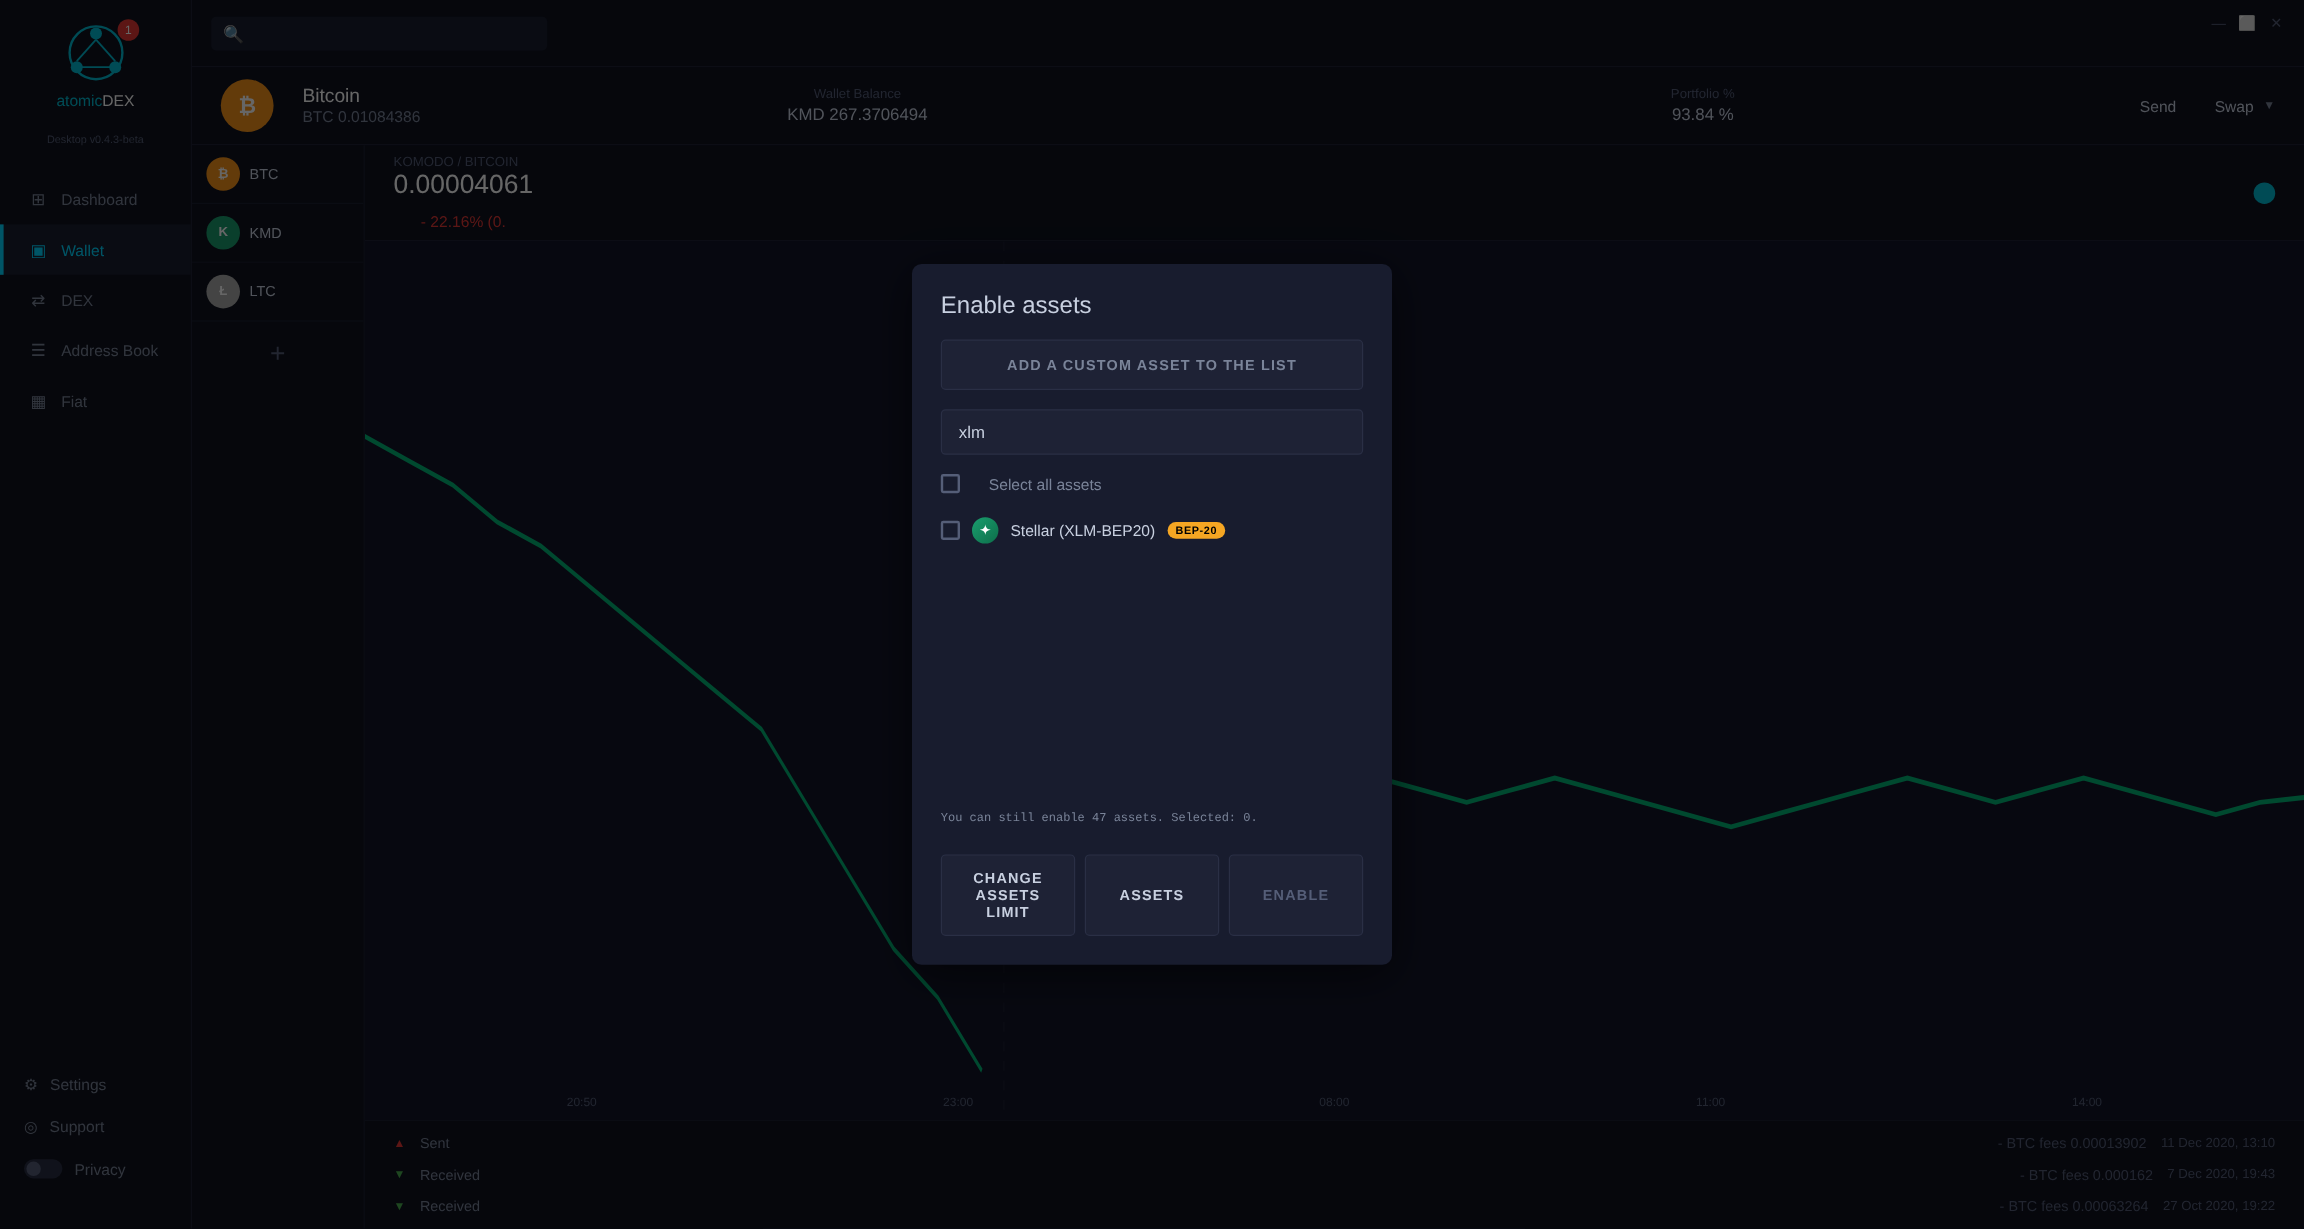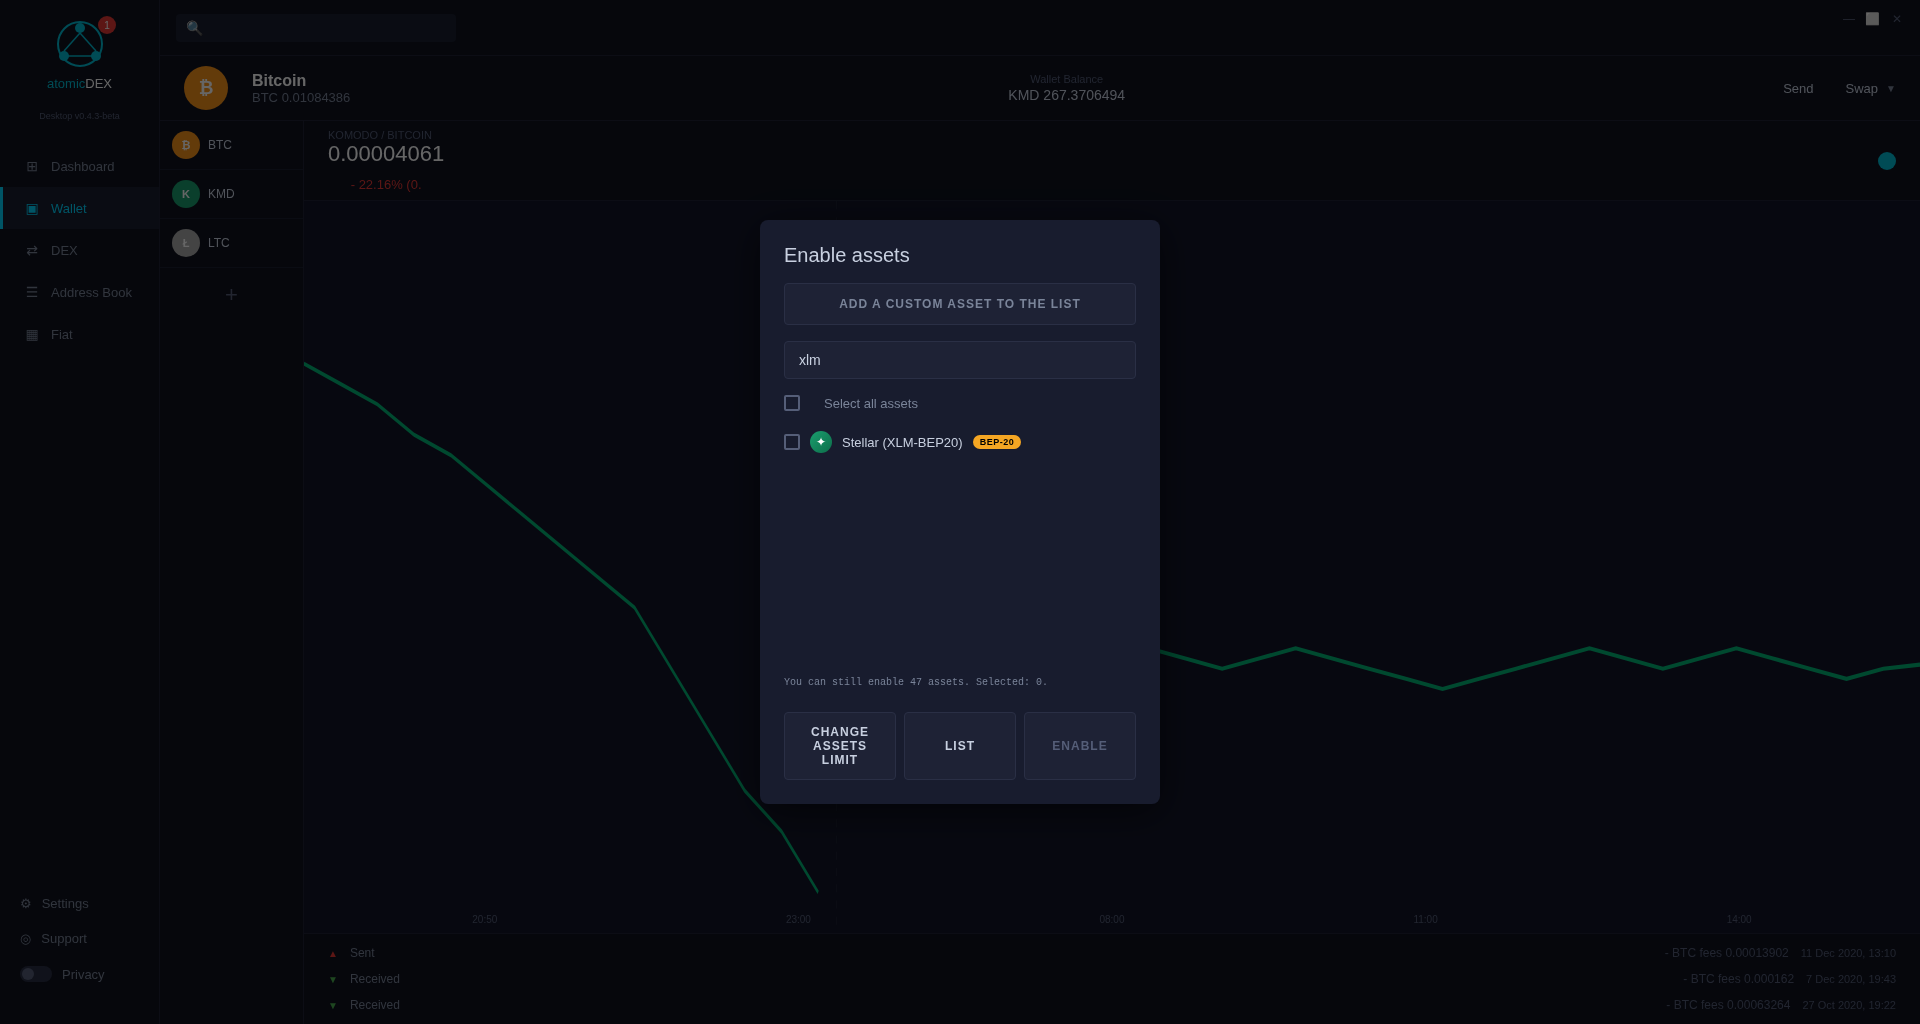--- a/index.html
+++ b/index.html
@@ -180,21 +180,21 @@
       border-radius: 50%;
       background: #f7931a;
       display: flex;
       align-items: center;
       justify-content: center;
       font-weight: bold;
       font-size: 18px;
       color: #fff;
     }
     .asset-name-area { flex: 0 0 auto; }
-    .asset-name { font-size: 16px; color: #fff; font-weight: 700; }
+    .asset-name { font-size: 16px; color: #fff; font-weight: 400; }
     .asset-balance { font-size: 13px; color: #7a8499; }
     .asset-stat { flex: 1; text-align: center; }
     .asset-stat-label { font-size: 11px; color: #555e78; margin-bottom: 2px; }
     .asset-stat-value { font-size: 14px; color: #c8d0e0; }
     .send-receive-area { margin-left: auto; display: flex; gap: 32px; }
     .send-btn { color: #c8d0e0; font-size: 13px; cursor: pointer; }
     .swap-area { display: flex; align-items: center; gap: 8px; }
     .swap-label { color: #c8d0e0; font-size: 13px; }
     .dropdown-arrow { font-size: 10px; color: #7a8499; }
     .window-controls {
@@ -495,20 +495,24 @@
     <div class="asset-name-area">
       <div class="asset-name">Bitcoin</div>
       <div class="asset-balance">
         <span>BTC</span>
         <span>0.01084386</span>
       </div>
     </div>
     <div class="asset-stat">
       <div class="asset-stat-label">Wallet Balance</div>
       <div class="asset-stat-value">KMD 267.3706494</div>
+    </div>
+    <div class="asset-stat">
+      <div class="asset-stat-label">Portfolio %</div>
+      <div class="asset-stat-value">93.84 %</div>
     </div>
     <div class="send-receive-area">
       <span class="send-btn">Send</span>
       <div class="swap-area">
         <span class="swap-label">Swap</span>
         <span class="dropdown-arrow">▼</span>
       </div>
     </div>
   </div>
 
@@ -609,18 +613,18 @@
       <span>Stellar (XLM-BEP20)</span>
       <span class="bep20-badge">BEP-20</span>
     </div>
 
     <div style="flex:1;min-height:180px;"></div>
 
     <div class="modal-status-text">You can still enable 47 assets. Selected: 0.</div>
 
     <div class="modal-footer">
       <button class="footer-btn change">CHANGE ASSETS LIMIT</button>
-      <button class="footer-btn close">LIST</button>
+      <button class="footer-btn close">ASSETS</button>
       <button class="footer-btn enable">ENABLE</button>
     </div>
 
   </div>
 </div>
 
 </body></html>

